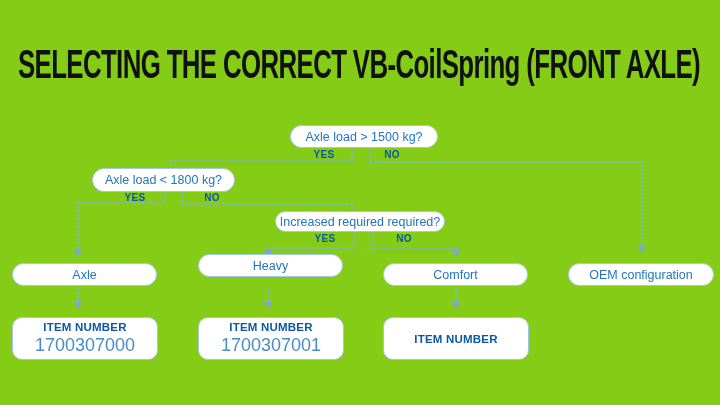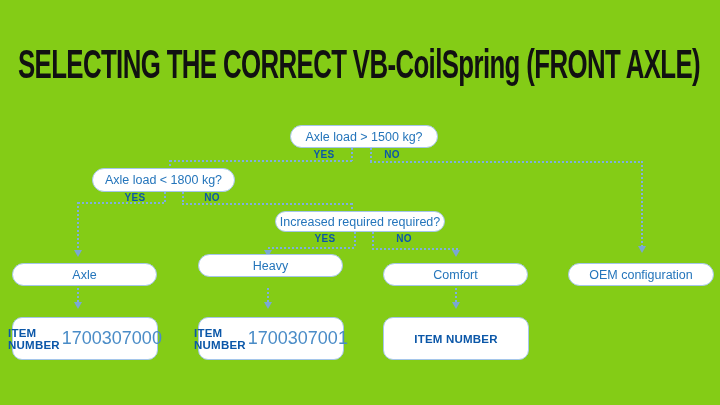--- a/index.html
+++ b/index.html
@@ -19,21 +19,21 @@
 
   .pill{
     position:absolute;height:23px;box-sizing:border-box;
     border:1.5px solid #a5c6ea;border-radius:13px;background:#ffffff;
     display:flex;align-items:center;justify-content:center;
     font-size:12.5px;color:#2475bb;
   }
   .itembox{
     position:absolute;height:43px;width:146px;box-sizing:border-box;
     border:1.5px solid #a5c6ea;border-radius:10px;background:#ffffff;
-    display:flex;flex-direction:row;align-items:center;justify-content:center;
+    display:flex;flex-direction:column;align-items:center;justify-content:center;
     gap:2px;
   }
   .itembox .head{font-size:11.5px;font-weight:bold;color:#0b57a8;letter-spacing:0.2px;}
   .itembox .num{font-size:18px;color:#4a8cc7;}
 
   .yn{
     position:absolute;width:44px;text-align:center;
     font-size:10px;font-weight:bold;color:#0b57a8;letter-spacing:0.3px;
   }
 

